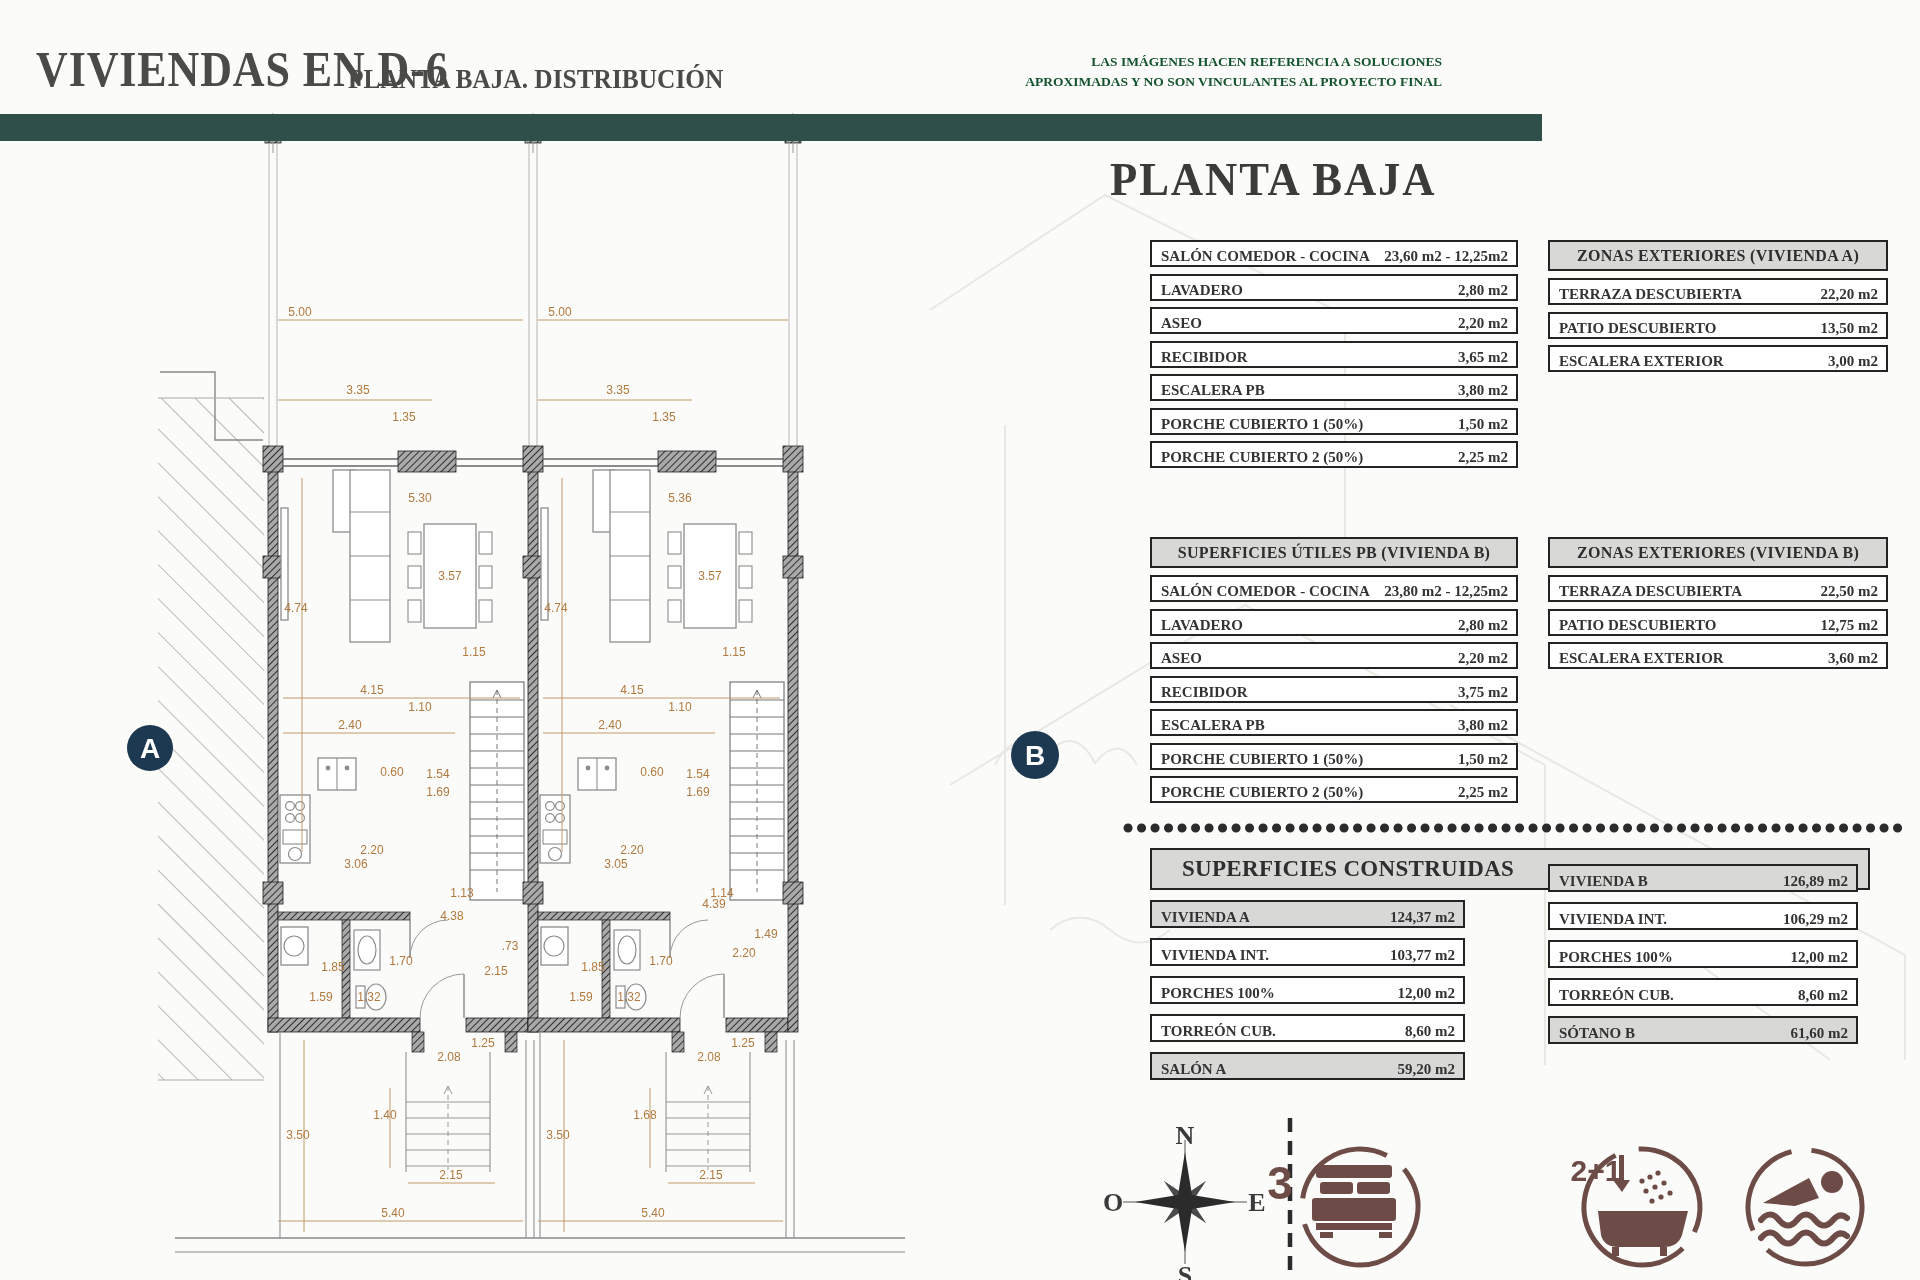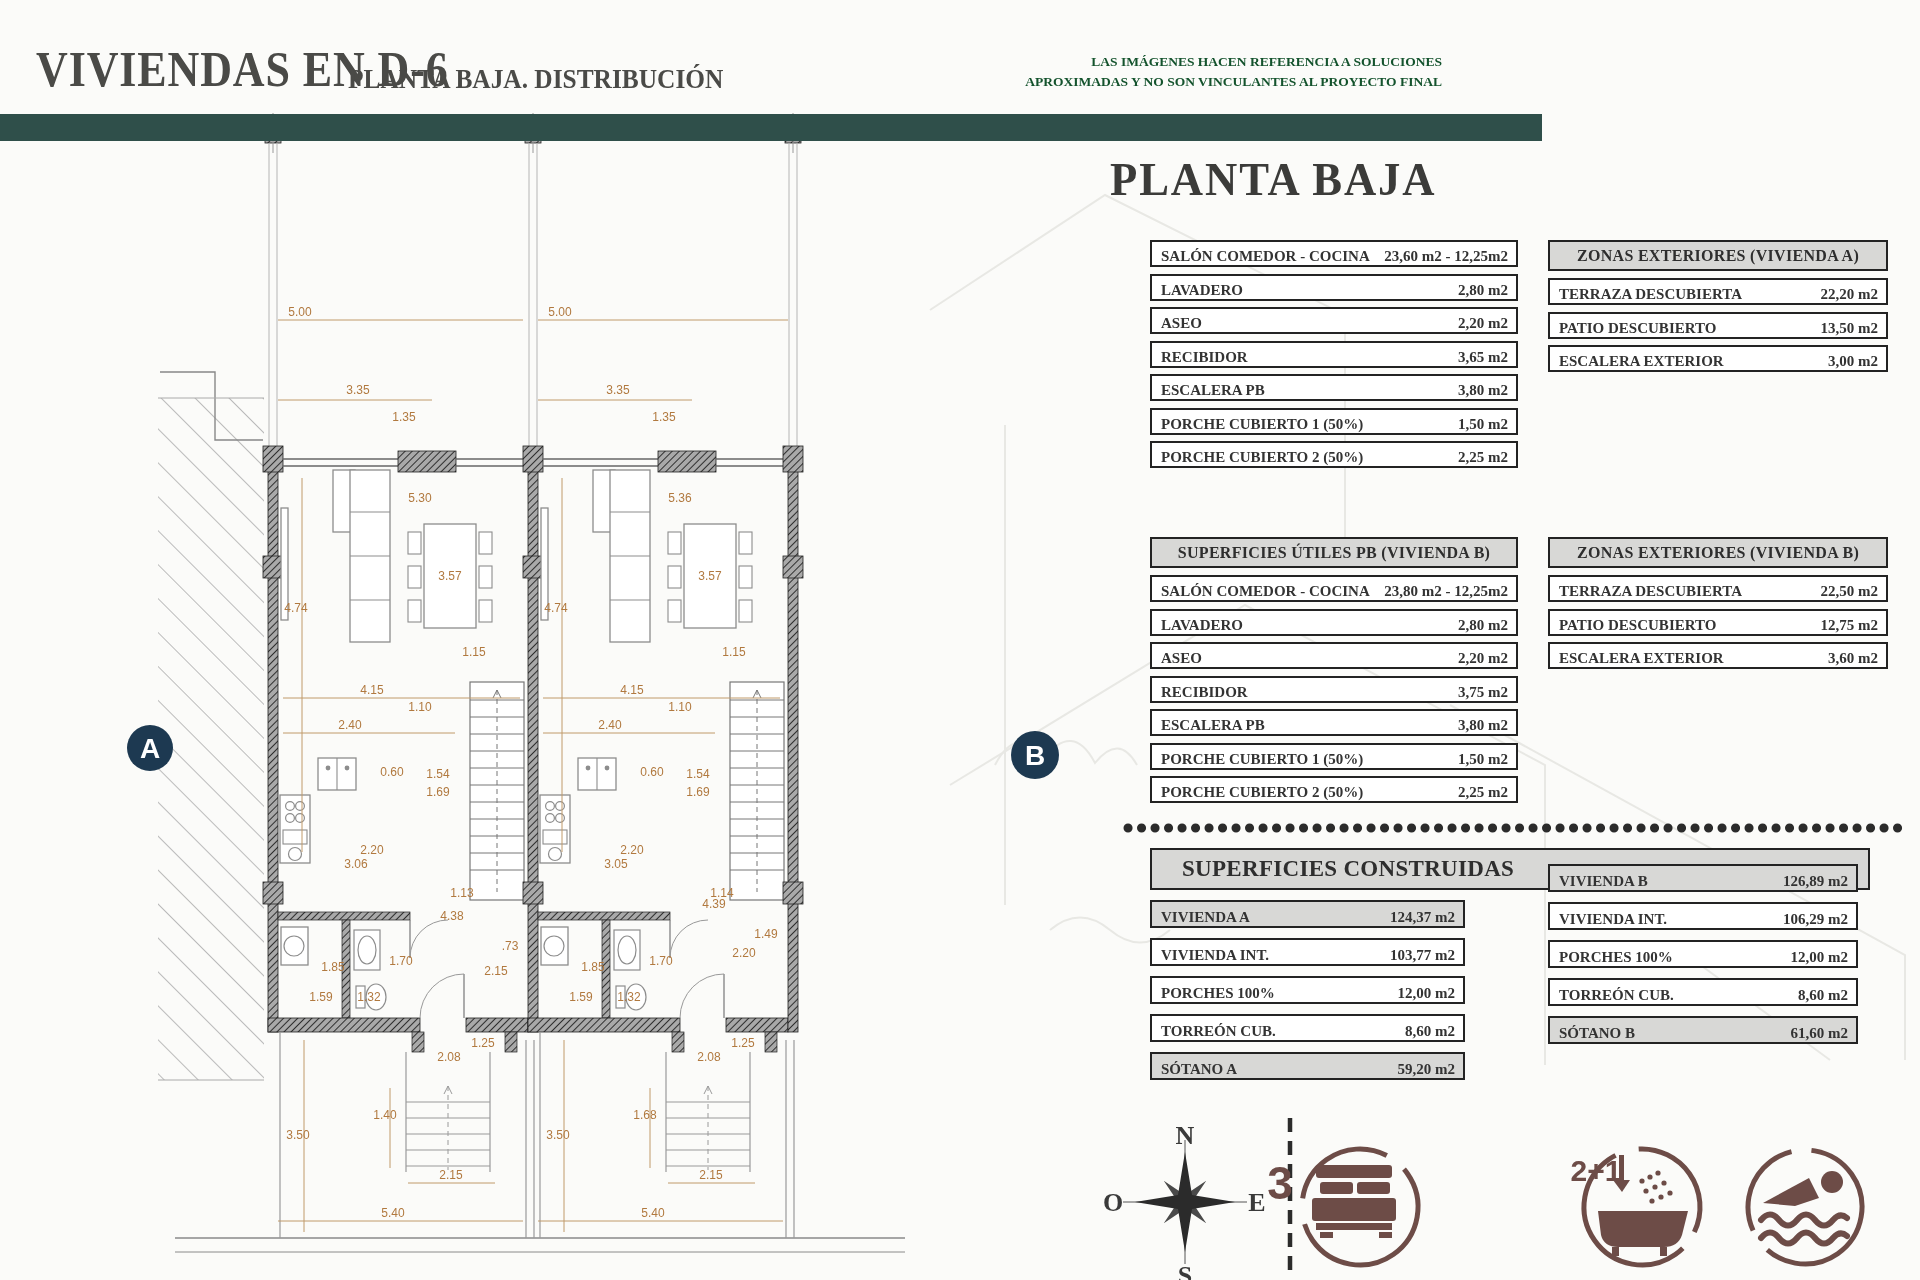--- a/index.html
+++ b/index.html
@@ -472,21 +472,21 @@
         </div>
         <div class="trow">
           <span class="tl">PORCHES 100%</span>
           <span class="tv">12,00 m2</span>
         </div>
         <div class="trow">
           <span class="tl">TORREÓN CUB.</span>
           <span class="tv">8,60 m2</span>
         </div>
         <div class="trow gray">
-          <span class="tl">SÓTANO A</span>
+          <span class="tl">SALÓN A</span>
           <span class="tv">59,20 m2</span>
         </div>
       </div>
 </div>
 <div class="tbl big" style="left:1548px;top:864px;width:310px;">
   <div>
         <div class="trow gray">
           <span class="tl">VIVIENDA B</span>
           <span class="tv">126,89 m2</span>
         </div>

